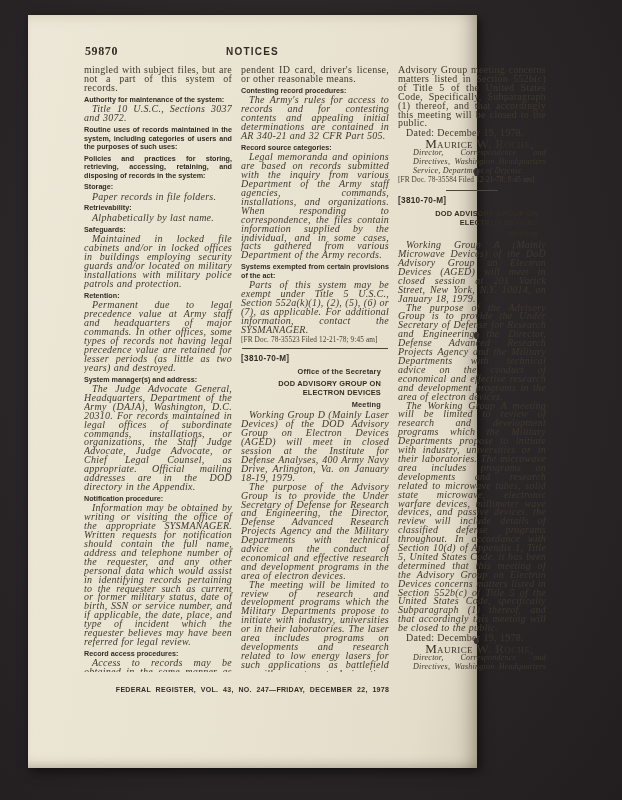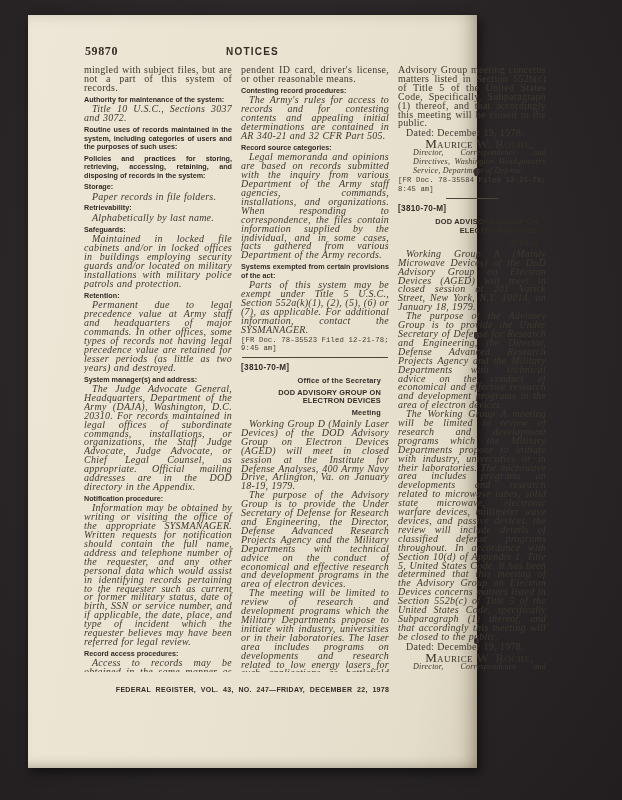--- a/index.html
+++ b/index.html
@@ -35,21 +35,21 @@
   }
   .para{ text-indent:8px;font-style:italic; }
   .para-flush{ text-indent:0; }
   .section-heading{
     font-family:"Liberation Sans", sans-serif;font-weight:bold;
     font-size:7.2px;line-height:8.5px;text-align:justify;
     margin:3px 0 1px;color:#332c25;
   }
   .fr-doc-line{
     font-size:7.3px;line-height:8.6px;letter-spacing:.1px;
-    margin-top:1px;color:#443d33;font-family:Liberation Mono, monospace;
+    margin-top:1px;color:#443d33;
   }
   .separator-rule{
     border:0;border-top:1px solid #4c443a;margin:4px 1px 5px;
   }
   .separator-rule-short{
     border:0;border-top:1px solid #4c443a;width:52px;margin:5px auto 5px;
   }
   .docket-number{
     font:bold 8.2px/10px "Liberation Sans", sans-serif;
     margin:0 0 4px;color:#332c25;letter-spacing:.3px;

